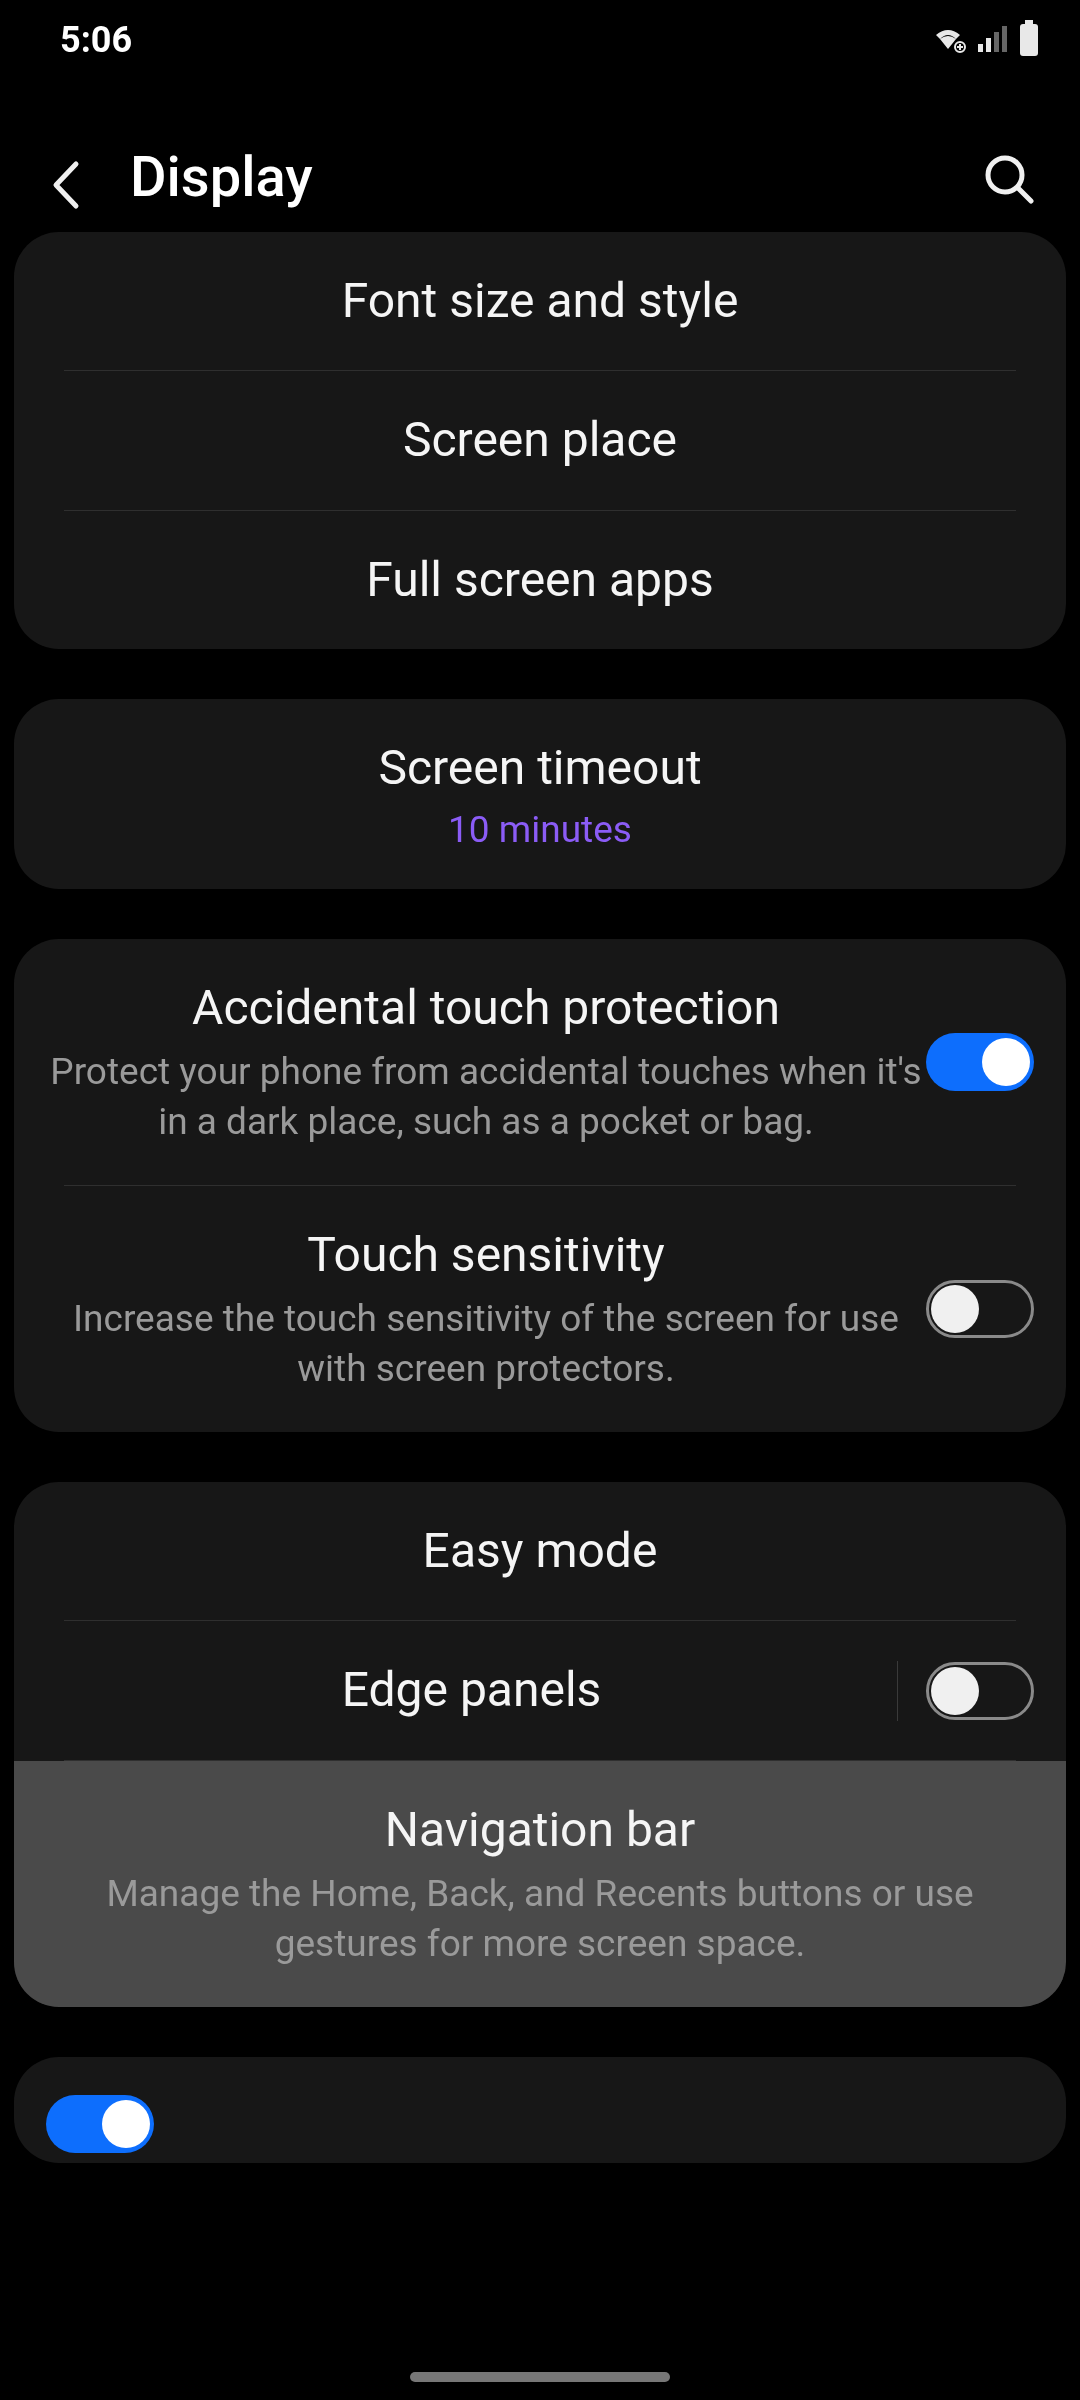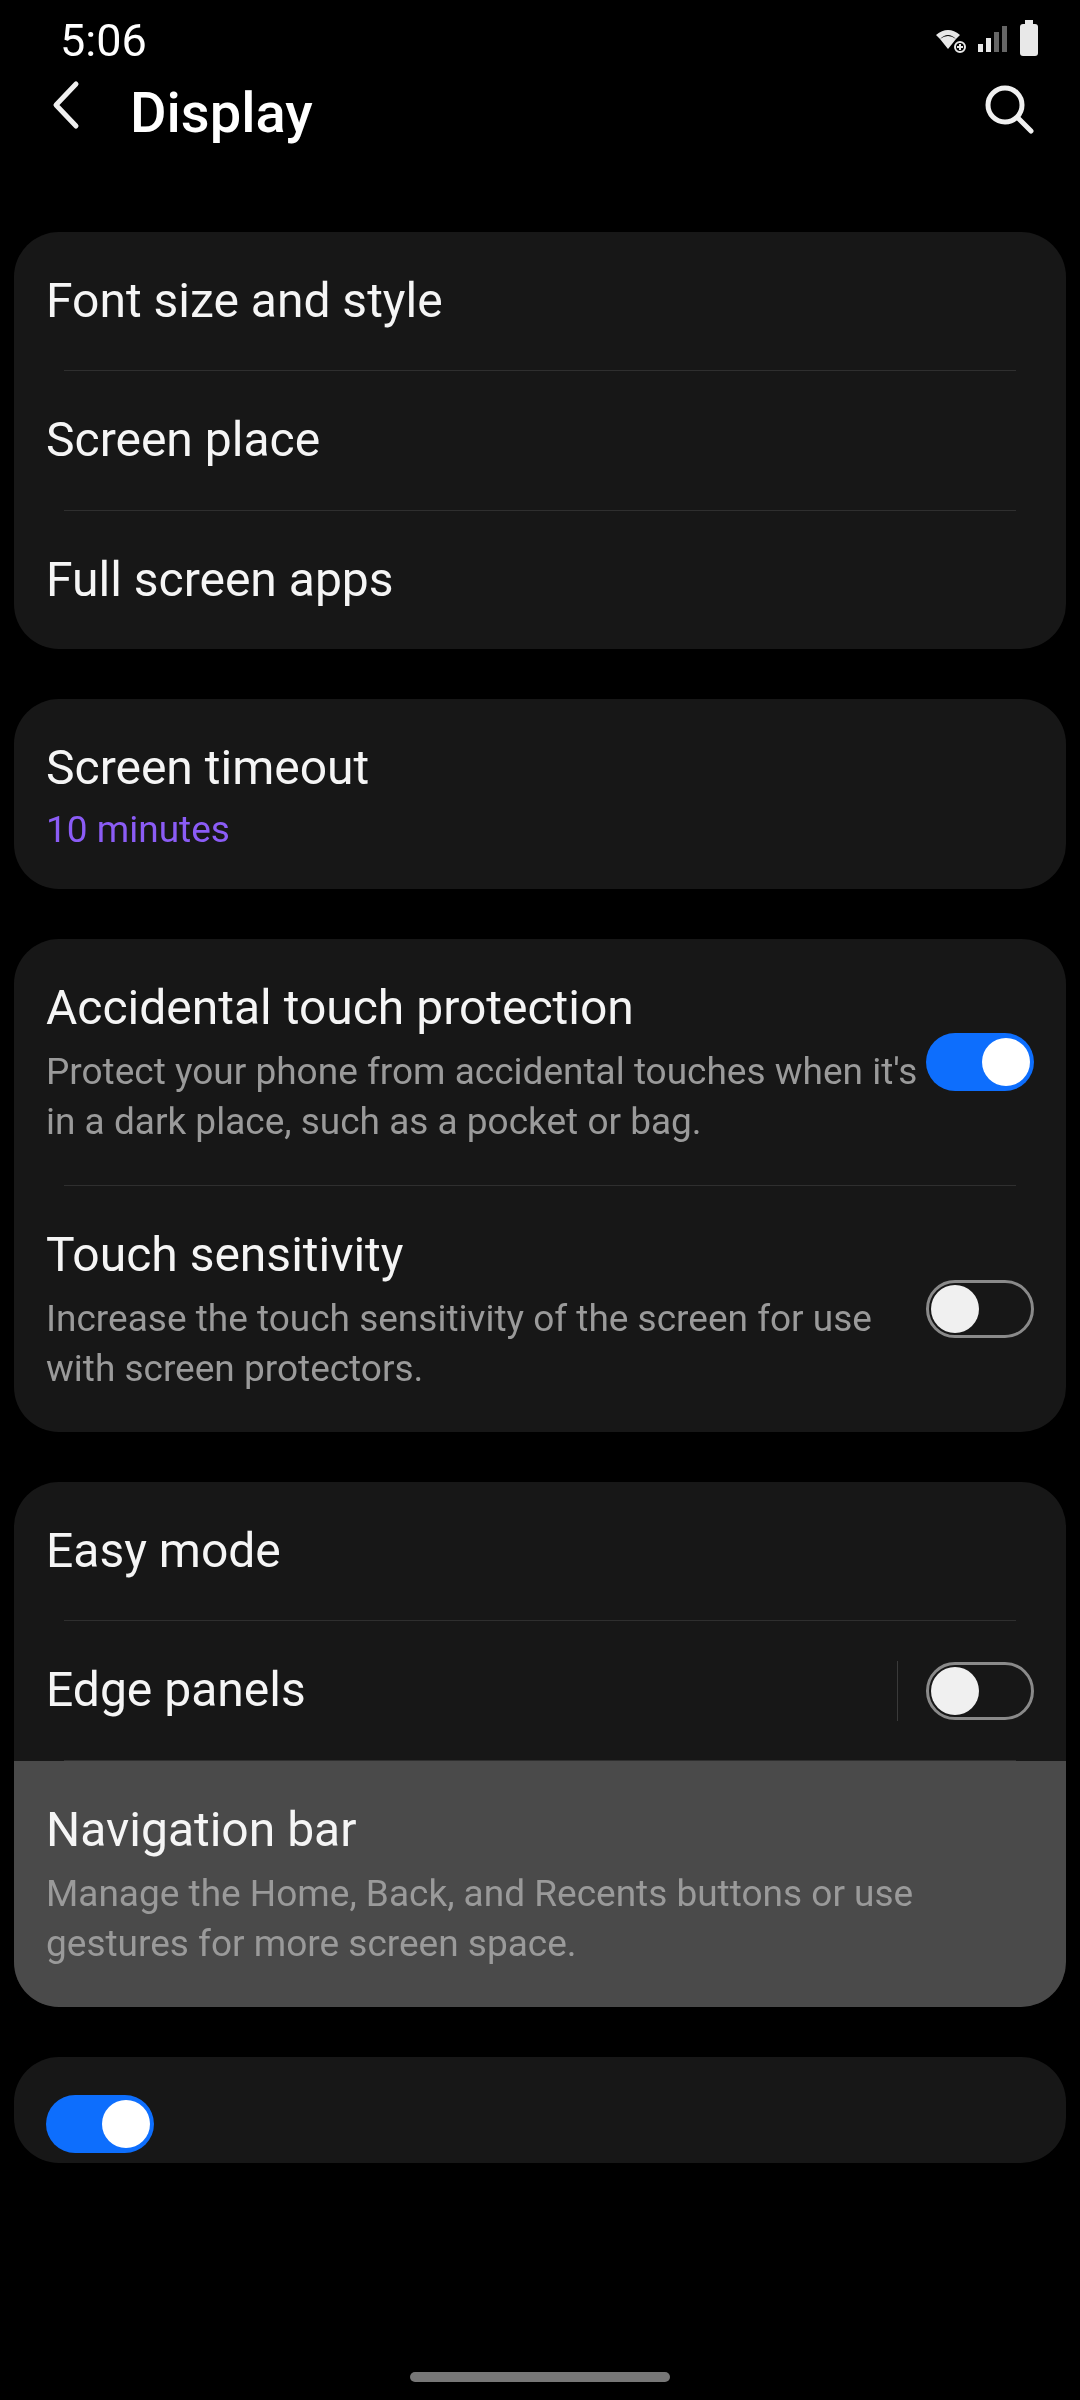--- a/index.html
+++ b/index.html
@@ -12,33 +12,33 @@
     overflow: hidden;
   }
   .status-bar {
     height: 80px;
     display: flex;
     align-items: center;
     justify-content: space-between;
     padding: 0 40px 0 60px;
   }
   .status-time {
-    font-size: 45px;
-    font-weight: 400;
+    font-size: 36px;
+    font-weight: 700;
     color: #ffffff;
   }
   .status-icons {
     display: flex;
     align-items: center;
     gap: 10px;
   }
   .header {
     height: 130px;
     display: flex;
-    align-items: flex-start;
+    align-items: flex-end;
     padding: 0 40px;
     gap: 40px;
   }
   .back-btn {
     width: 50px;
     height: 50px;
     display: flex;
     align-items: center;
     justify-content: center;
   }
@@ -60,20 +60,21 @@
   .card {
     background: #171717;
     border-radius: 45px;
     margin-bottom: 50px;
     overflow: hidden;
   }
   .row {
     padding: 38px 32px;
     display: flex;
     align-items: center;
+    text-align: center;
   }
   .row-text {
     flex: 1;
   }
   .row-title {
     font-size: 48px;
     font-weight: 400;
     color: #f5f5f5;
     line-height: 1.3;
   }

